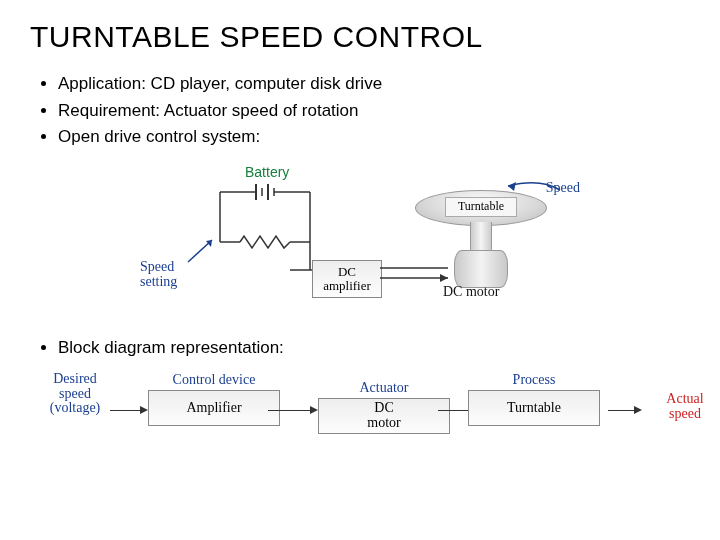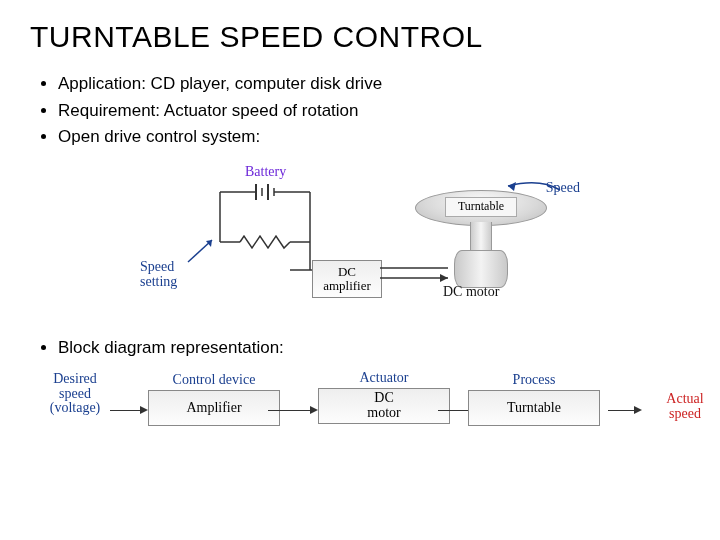--- a/index.html
+++ b/index.html
@@ -30,23 +30,23 @@
   .fig1 {
     width: 440px;
     height: 160px;
     margin: 0 auto 14px auto;
     position: relative;
   }
 
   .lbl-battery {
     position: absolute;
     top: 0; left: 105px;
-    font-family: Liberation Serif, serif;
-    font-size: 14px;
-    color: #6d28d9;
+    font-family: Liberation Sans, sans-serif;
+    font-size: 14px;
+    color: #15803d;
   }
   .lbl-speed {
     position: absolute;
     top: 16px; right: 0;
     font-family: "Times New Roman", serif;
     font-size: 14px;
     color: #1a3f8f;
   }
   .lbl-speedset {
     position: absolute;
@@ -250,21 +250,21 @@
   <div class="arrowhead ah-right" style="top:38px; left:100px;"></div>
 
   <div class="blockwrap" style="left:108px; top:4px;">
     <div class="cap">Control device</div>
     <div class="box">Amplifier</div>
   </div>
 
   <div class="hline" style="top:42px; left:228px; width:44px;"></div>
   <div class="arrowhead ah-right" style="top:38px; left:270px;"></div>
 
-  <div class="blockwrap" style="left:278px; top:2px;">
+  <div class="blockwrap" style="left:278px; top:12px;">
     <div class="cap">Actuator</div>
     <div class="box" style="white-space:pre-line;">DC
 motor</div>
   </div>
 
   <div class="hline" style="top:42px; left:398px; width:44px;"></div>
   <div class="arrowhead ah-right" style="top:38px; left:440px;"></div>
 
   <div class="blockwrap" style="left:428px; top:4px;">
     <div class="cap">Process</div>

